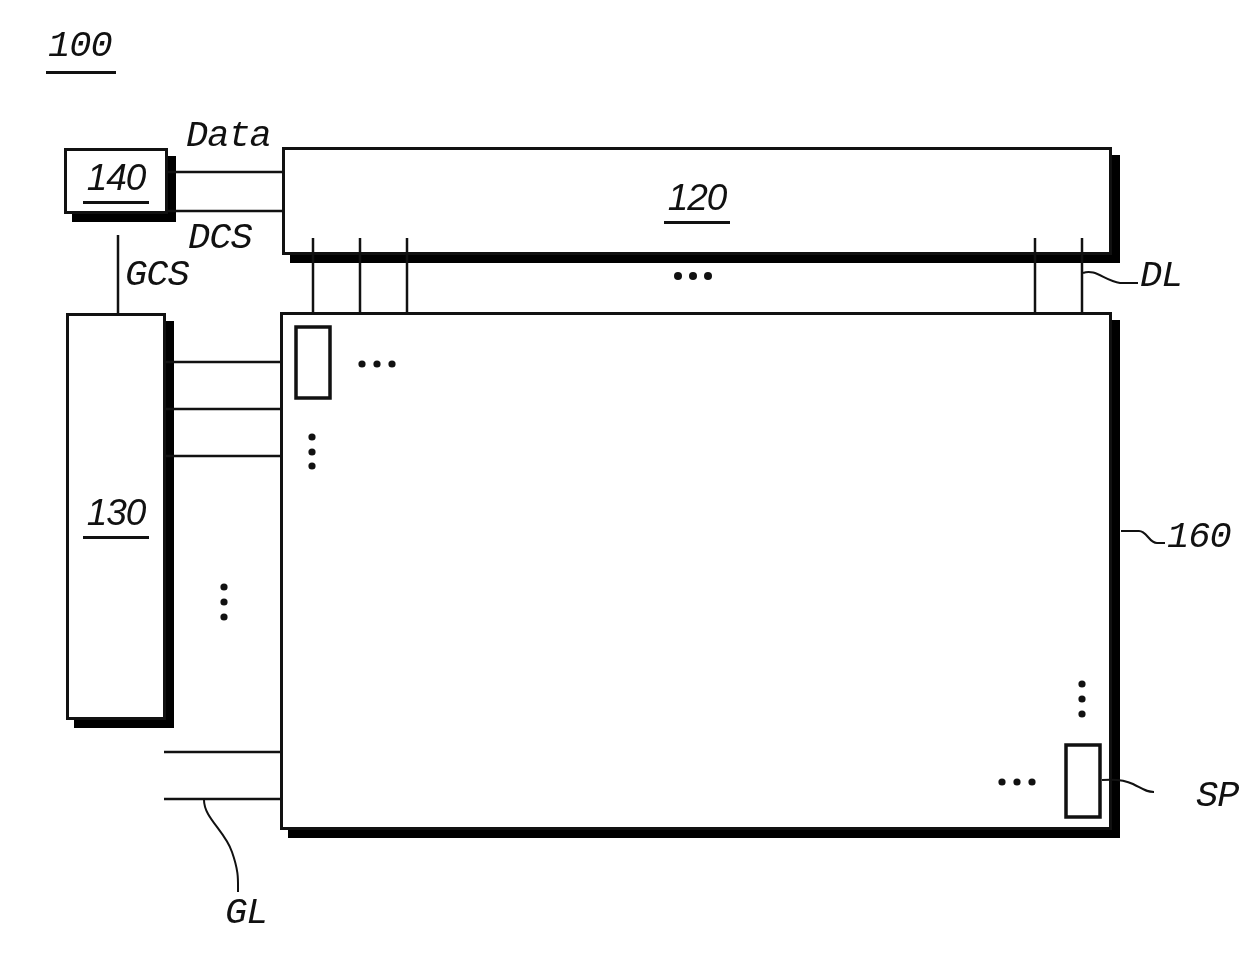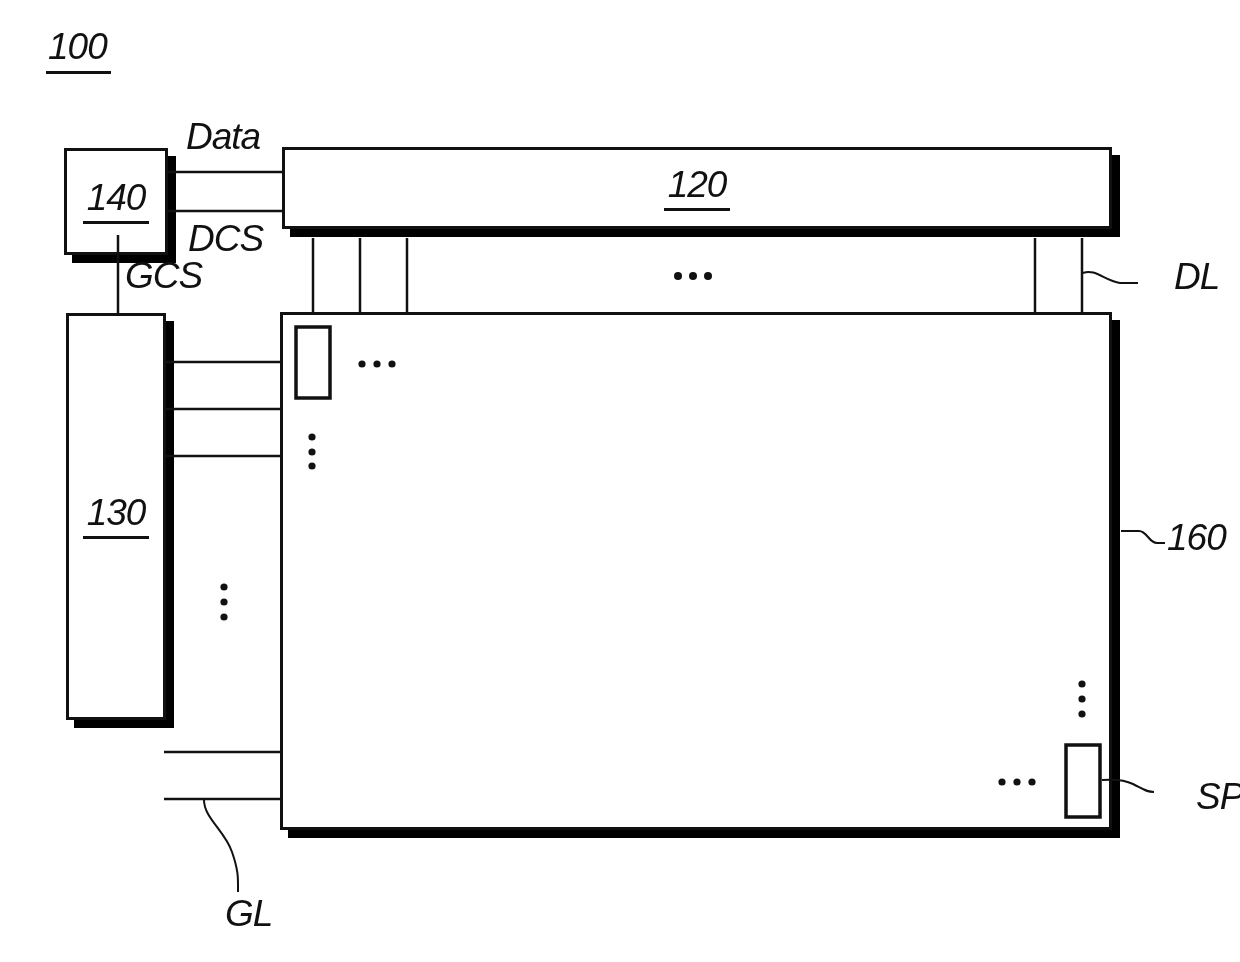--- a/index.html
+++ b/index.html
@@ -35,42 +35,43 @@
     padding: 0 4px 5px 4px;
     white-space: nowrap;
   }
   .lbl {
     position: absolute;
     font-style: italic;
     font-size: 37px;
     line-height: 1;
     letter-spacing: -1px;
     white-space: nowrap;
+    font-family: Liberation Mono, monospace;
   }
   .lbl.u {
     border-bottom: 3px solid #111111;
     padding: 0 4px 6px 2px;
   }
   svg.overlay {
     position: absolute;
     left: 0;
     top: 0;
     pointer-events: none;
   }
 </style>
 </head>
 <body>
 
 <div class="fig">
 
-  <div class="box" style="left:64px; top:148px; width:104px; height:107px;text-align:center;">
+  <div class="box" style="left:64px; top:148px; width:104px; height:66px;text-align:center;">
     <span class="ref">140</span>
   </div>
 
-  <div class="box" style="left:282px; top:147px; width:830px; height:82px;">
+  <div class="box" style="left:282px; top:147px; width:830px; height:108px;">
     <span class="ref">120</span>
   </div>
 
   <div class="box" style="left:66px; top:313px; width:100px; height:407px;">
     <span class="ref">130</span>
   </div>
 
   <div class="box" style="left:280px; top:312px; width:832px; height:518px;"></div>
 
   <svg class="overlay" width="1240" height="962" viewBox="0 0 1240 962">
@@ -140,21 +141,21 @@
   </svg>
 
   <span class="lbl u" style="left:46px; top:28px;">100</span>
 
   <span class="lbl" style="left:186px; top:118px;">Data</span>
 
   <span class="lbl" style="left:188px; top:220px;">DCS</span>
 
   <span class="lbl" style="left:125px; top:257px;">GCS</span>
 
-  <span class="lbl" style="left:1174px; top:258px;">DL</span>
+  <span class="lbl" style="left:1140px; top:258px;">DL</span>
 
   <span class="lbl" style="left:1167px; top:519px;">160</span>
 
   <span class="lbl" style="left:1196px; top:778px;">SP</span>
 
   <span class="lbl" style="left:215px; top:895px;margin-left:10px;">GL</span>
 
 </div>
 
 </body></html>

